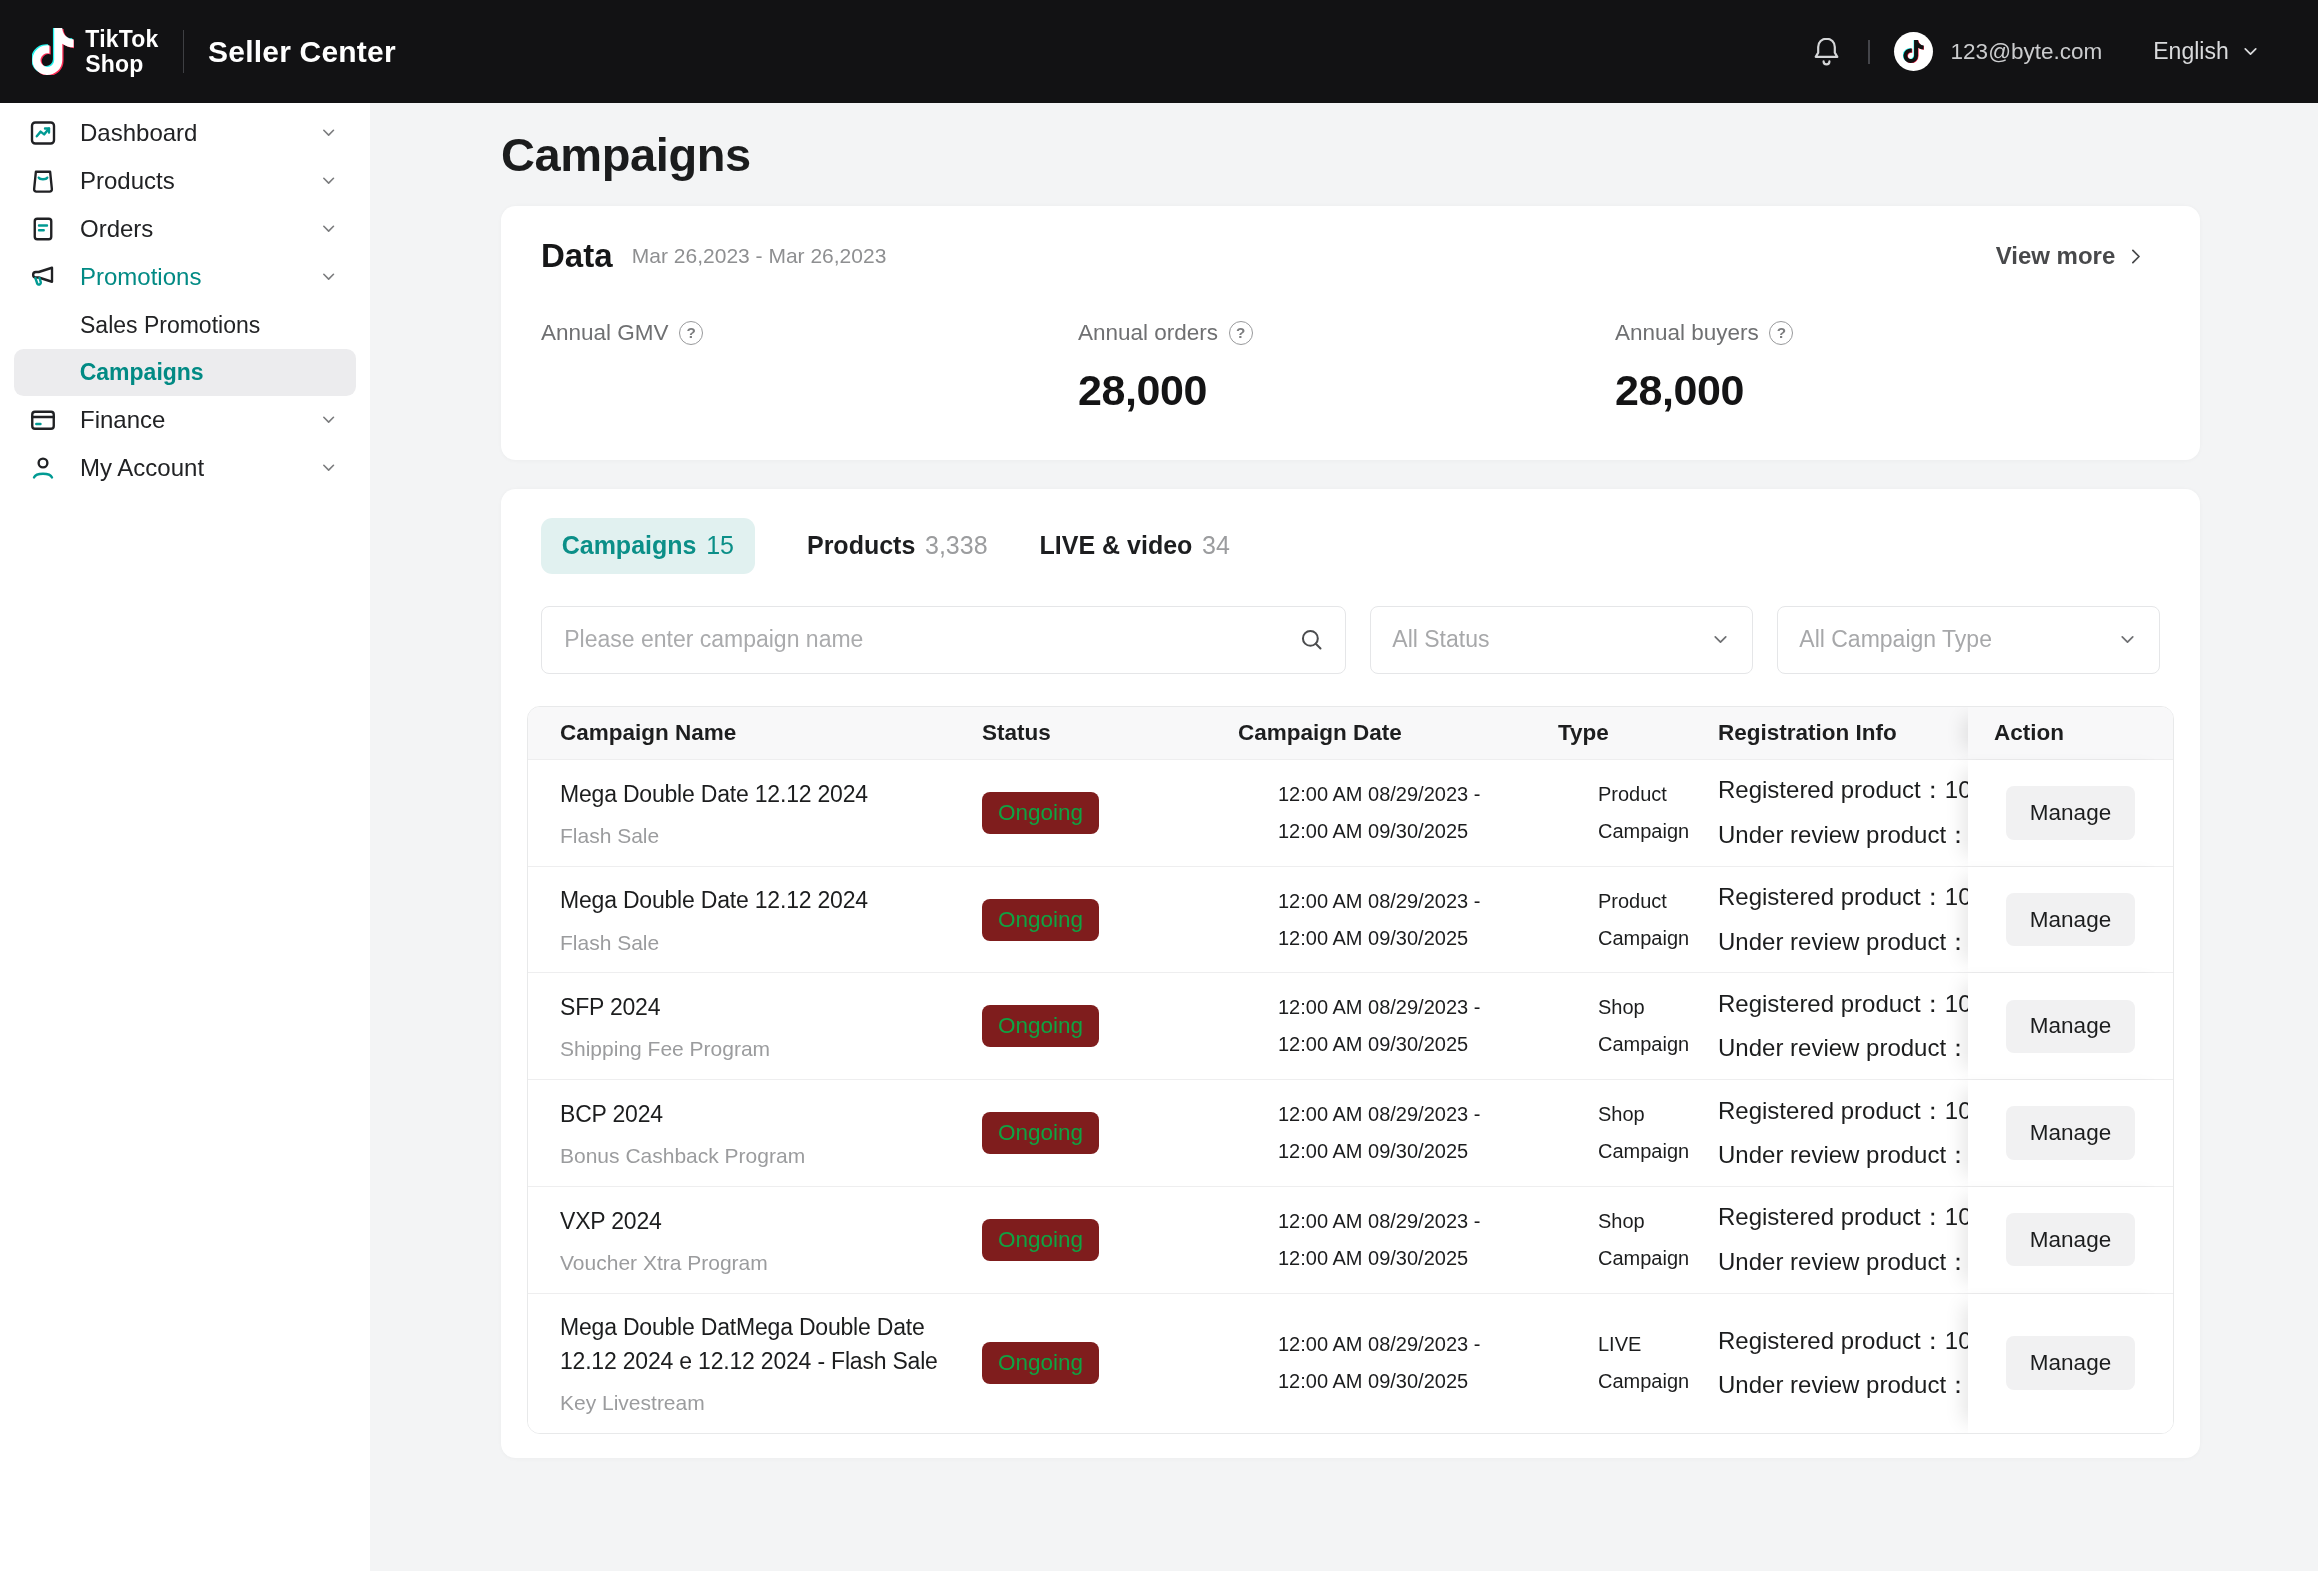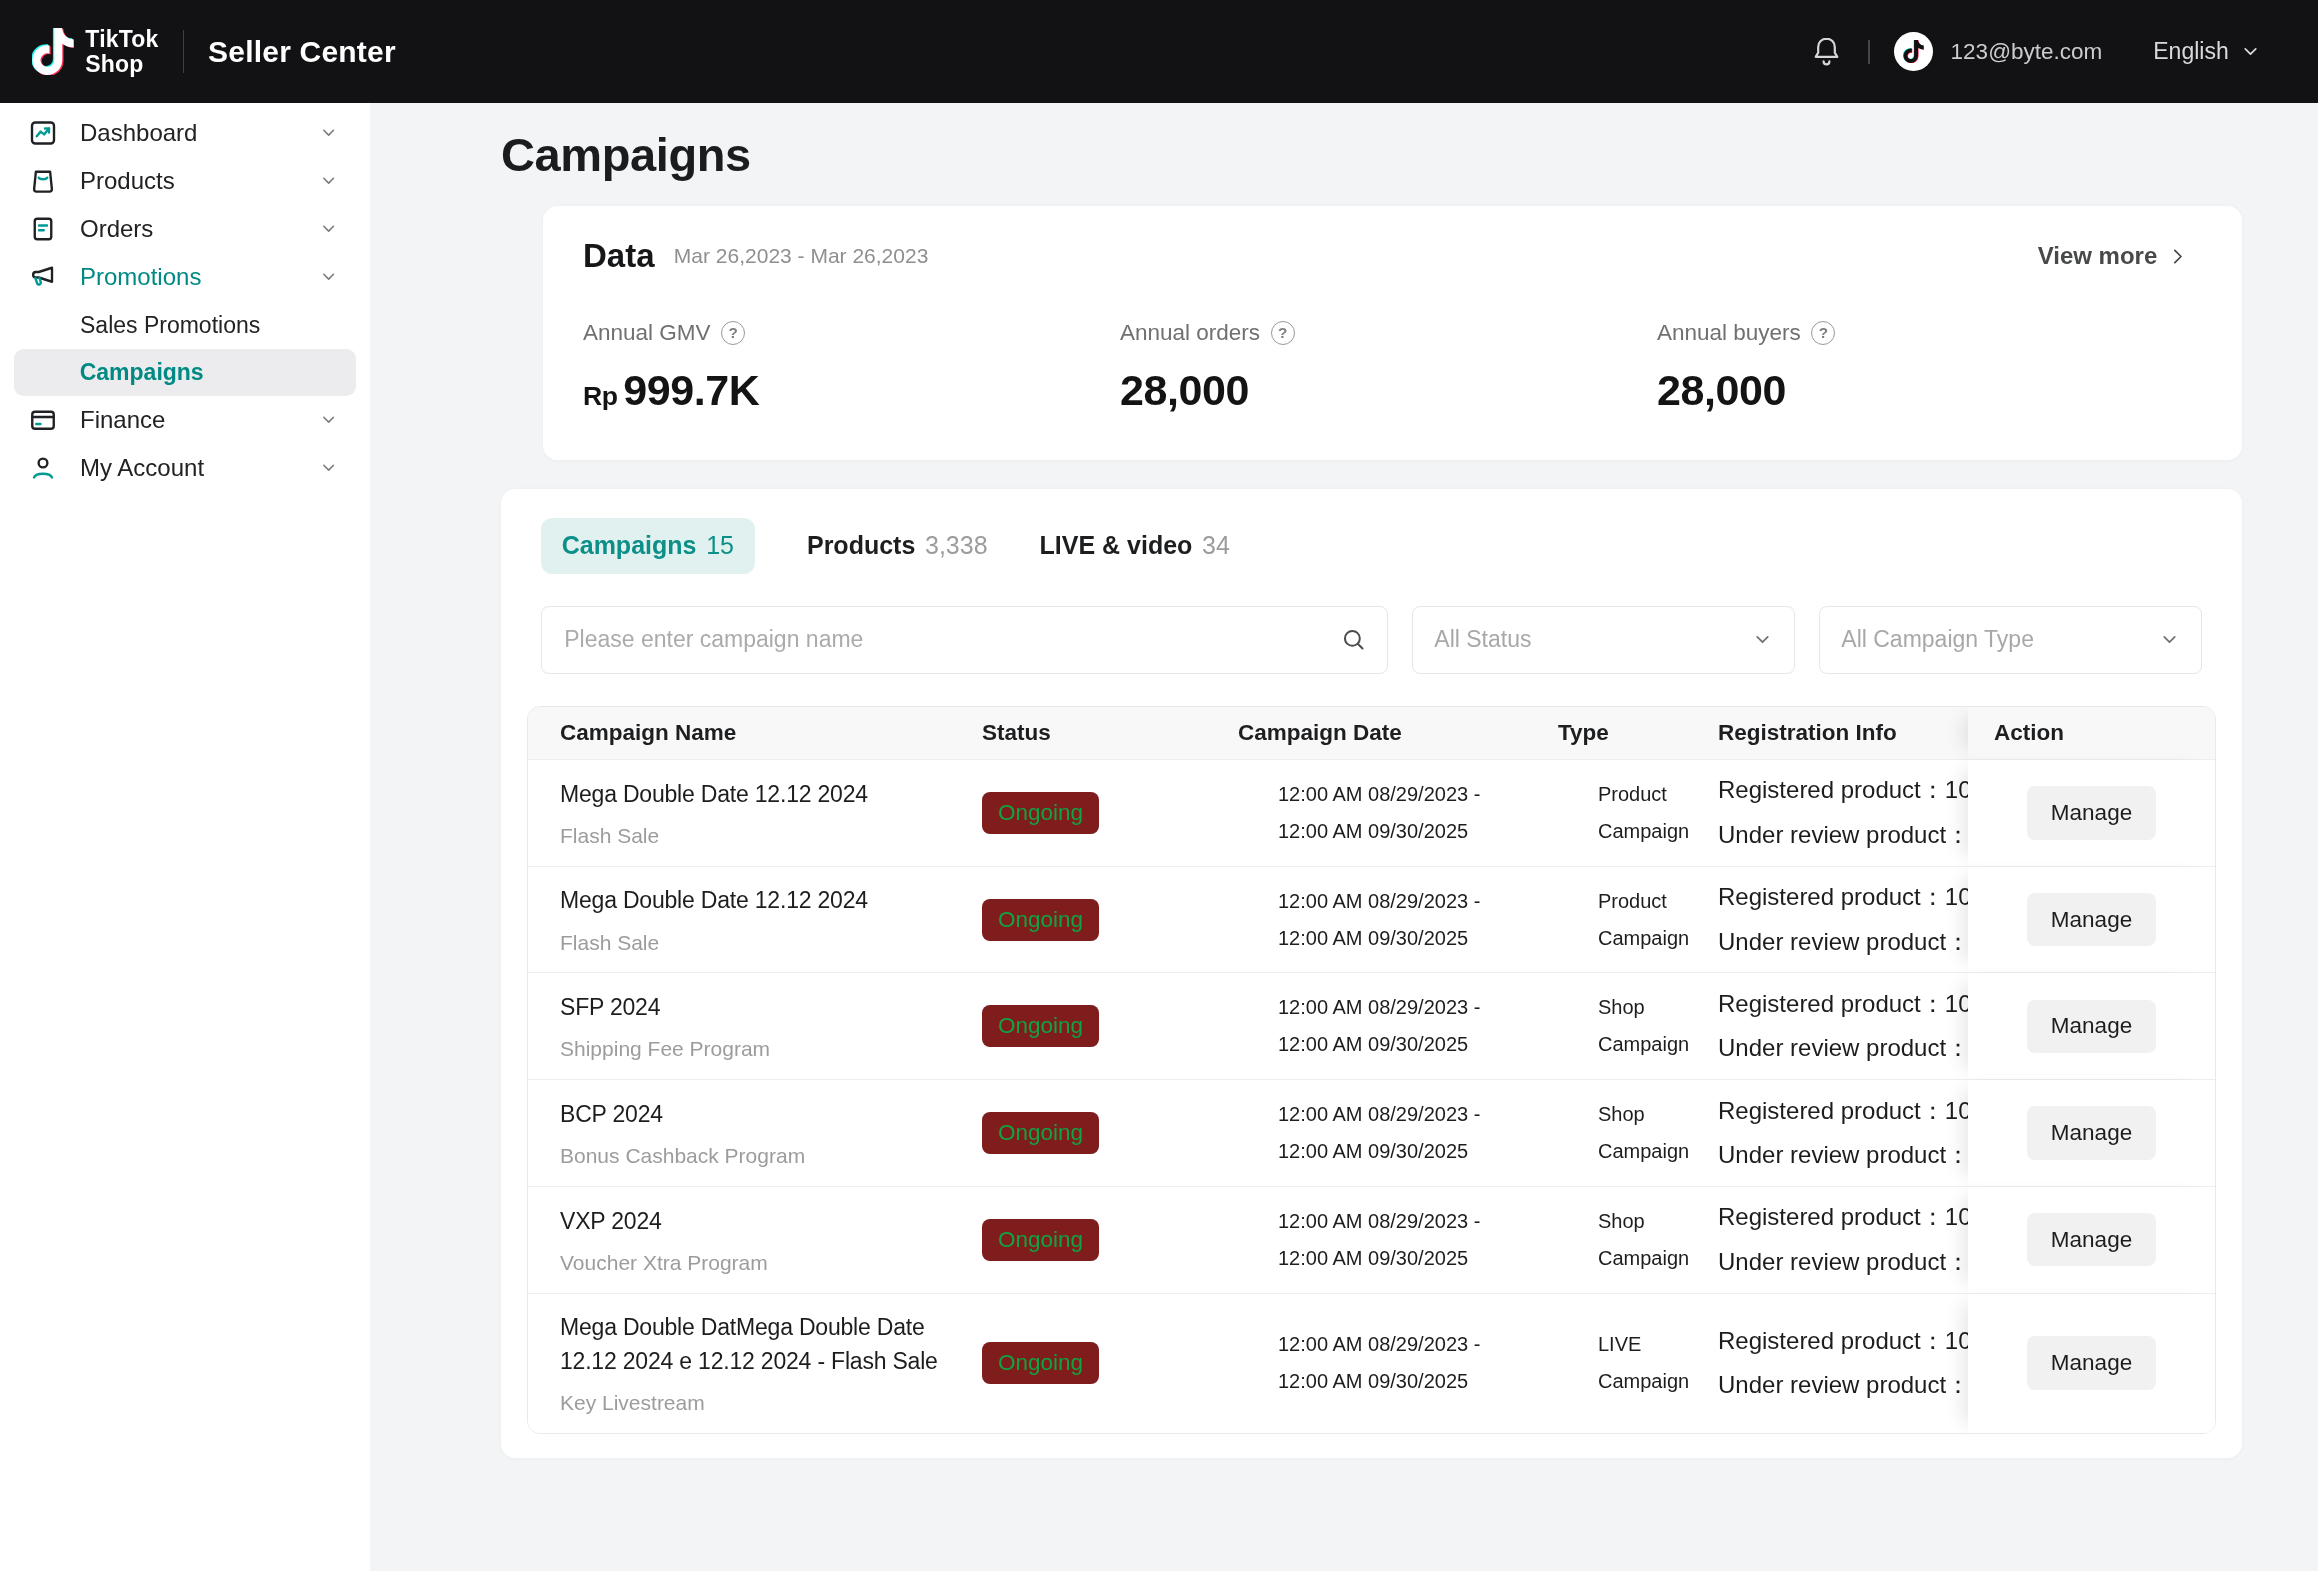--- a/index.html
+++ b/index.html
@@ -49,21 +49,21 @@
 
   
   .page-title { font-size:47px; font-weight:700; margin:11.3px 0 0; color:#1b1c1d; letter-spacing:-0.4px; }
   .page-tabs { display:flex; gap:47px; margin-top:48px; }
   .ptab { font-size:25px; font-weight:600; color:#1c1d1e; padding-bottom:19.3px; border-bottom:4.8px solid transparent; background:none; font-family:inherit; cursor:pointer; }
   .ptab.active { border-bottom-color:#009089; }
 
   
   .card { background:#fff; border-radius:14.5px; box-shadow:0 0.8px 4px rgba(0,0,0,.03); }
 
-  .data-card { margin-top:24px; padding:31px 48px 45px 40px;margin-left:42px; }
+  .data-card { margin-top:24px; padding:31px 48px 45px 40px; }
   .data-head { display:flex; align-items:center; }
   .data-title { font-size:33px; font-weight:700; color:#161718; }
   .data-range { font-size:21px; color:#8e8f91; margin-left:19.3px; }
   .view-more { margin-left:auto; display:flex; align-items:center; gap:9.7px; font-size:24px; color:#48494b; background:none; border:none; font-family:inherit; cursor:pointer;font-weight:bold; }
   .metrics { display:flex; margin-top:45px; }
   .metric { width:537px; }
   .metric-label { display:flex; align-items:center; gap:10.5px; font-size:22.5px; color:#6f7072; }
   .help {
     width:24px; height:24px; border:1.6px solid #98999b; border-radius:50%;
     color:#7c7d7f; font-size:15.3px; font-weight:700;
@@ -295,24 +295,20 @@
               </svg>
           </span>
         </button>
       </div>
       <div class="metrics">
         <div class="metric">
           <div class="metric-label">
             <span>Annual GMV</span>
             <span class="help">?</span>
           </div>
-          <div class="metric-value">
-            <span class="currency">Rp</span>
-            <span>999.7K</span>
-          </div>
         </div>
         <div class="metric">
           <div class="metric-label">
             <span>Annual orders</span>
             <span class="help">?</span>
           </div>
           <div class="metric-value">
             <span>28,000</span>
           </div>
         </div>

